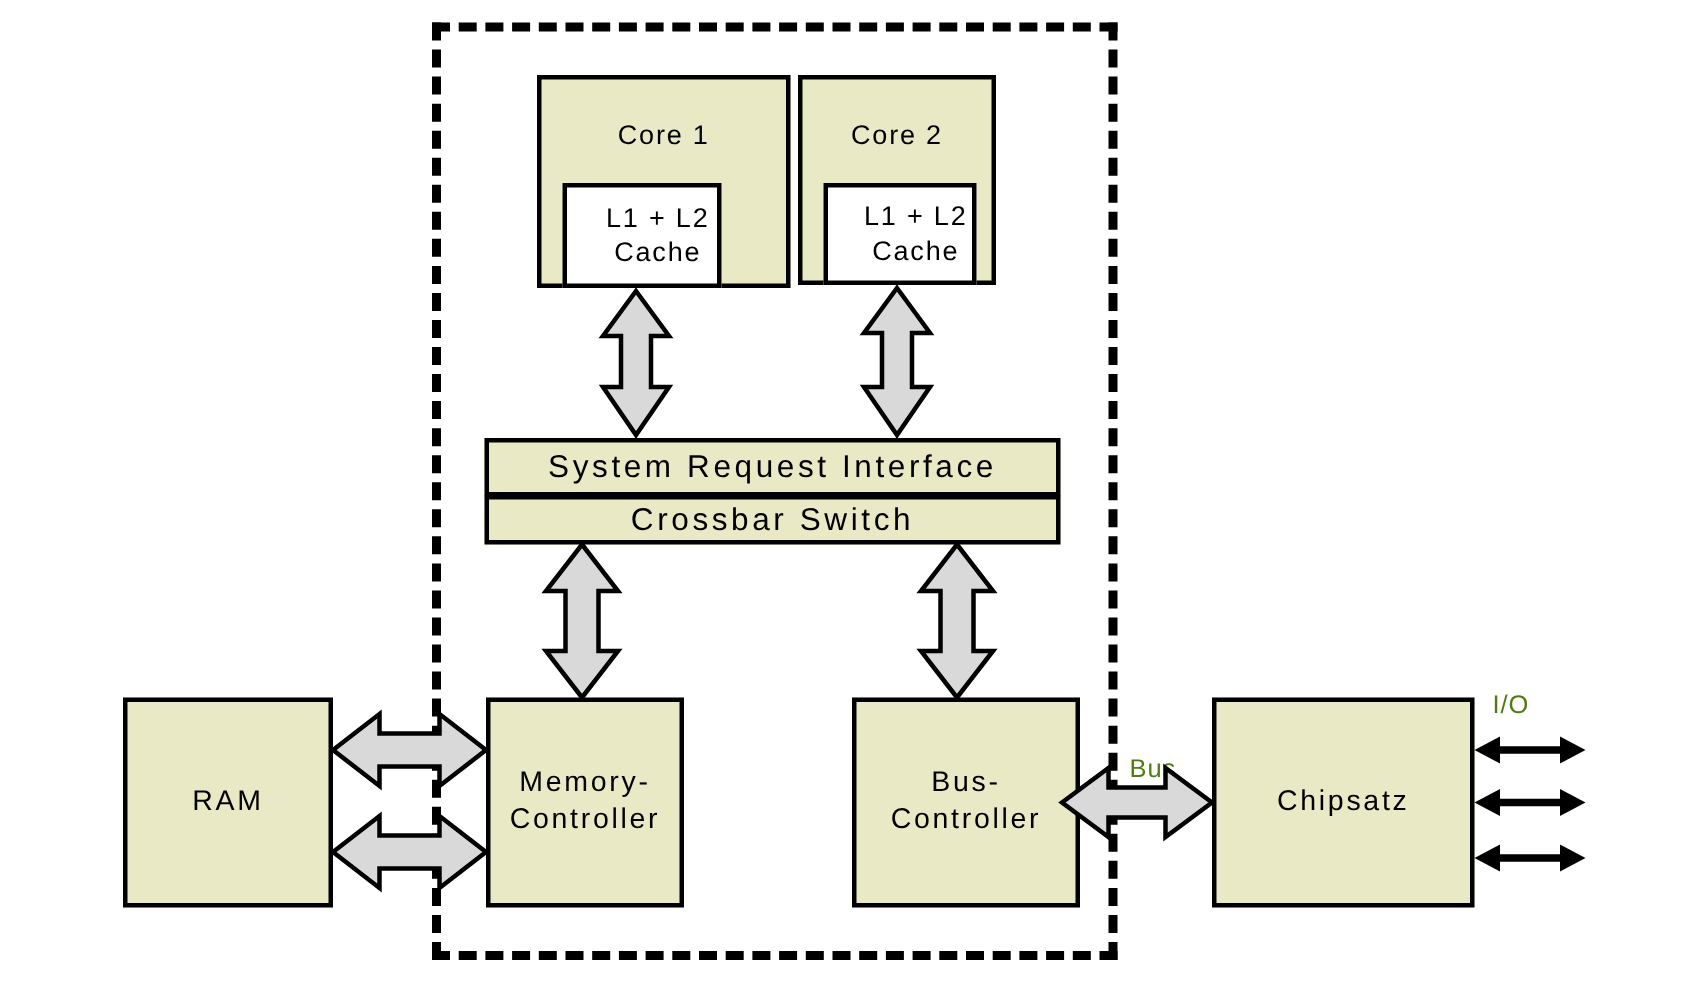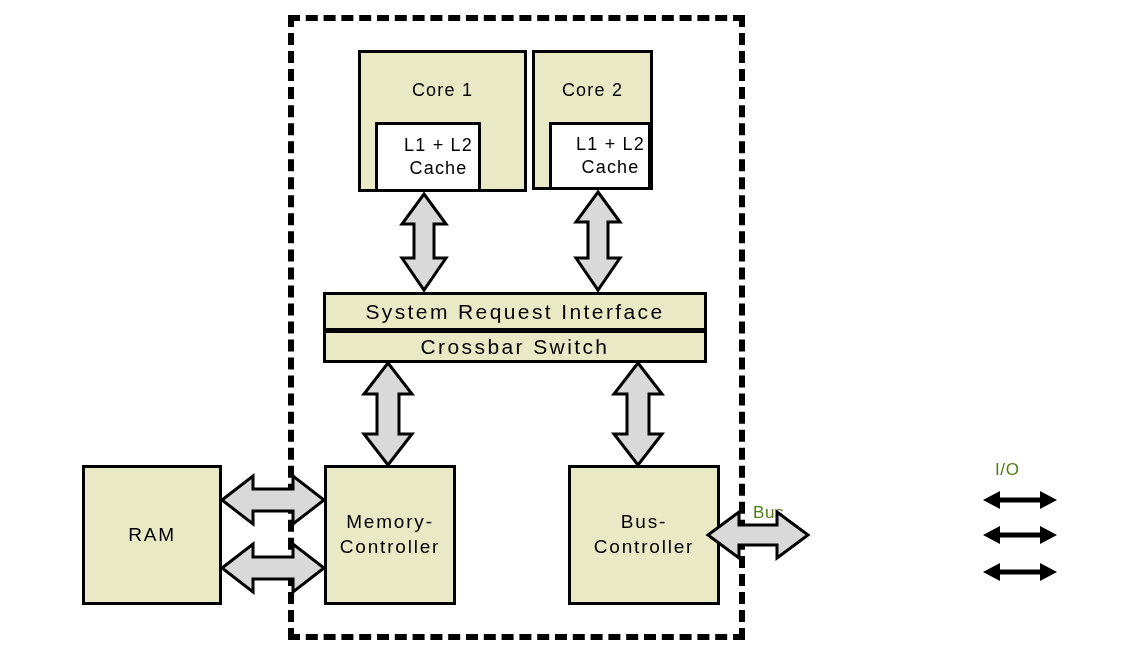--- a/index.html
+++ b/index.html
@@ -111,21 +111,21 @@
   <div class="cpu-boundary"></div>
 
   <div class="box core-box" style="left:358px; top:50px; width:169px; height:142px;">
     <span class="lbl t-core">Core 1</span>
   </div>
   <div class="cache-box" style="left:375px; top:122px; width:106px; height:70px;">
     <span class="lbl t-cache">L1 + L2
 Cache</span>
   </div>
 
-  <div class="box core-box" style="left:532px; top:50px; width:121px; height:140px;">
+  <div class="box core-box" style="left:532px; top:50px; width:132px; height:140px;">
     <span class="lbl t-core">Core 2</span>
   </div>
   <div class="cache-box" style="left:549px; top:122px; width:102px; height:68px;">
     <span class="lbl t-cache">L1 + L2
 Cache</span>
   </div>
 
   <div class="box" style="left:323px; top:292px; width:384px; height:39px;">
     <span class="lbl t-bar">System Request Interface</span>
   </div>
@@ -141,20 +141,23 @@
   <div class="box" style="left:324px; top:465px; width:132px; height:140px;">
     <span class="lbl t-unit">Memory-
 Controller</span>
   </div>
 
   <div class="box" style="left:568px; top:465px; width:152px; height:140px;">
     <span class="lbl t-unit">Bus-
 Controller</span>
   </div>
 
+  <div class="box" style="left:808px; top:465px; width:175px; height:140px;">
+    <span class="lbl t-unit">Chipsatz</span>
+  </div>
 
   <div class="flabel t-small" style="left:753px; top:503px;">Bus</div>
 
   <div class="flabel t-small" style="left:995px; top:460px;">I/O</div>
 
   <svg id="arrows" viewBox="0 0 1126 668">
 
     <polygon class="blockarrow" points="424,194 446,224 434,224 434,258 446,258 424,290 402,258 414,258 414,224 402,224"></polygon>
 
     <polygon class="blockarrow" points="598,192 620,222 608,222 608,258 620,258 598,290 576,258 588,258 588,222 576,222"></polygon>

